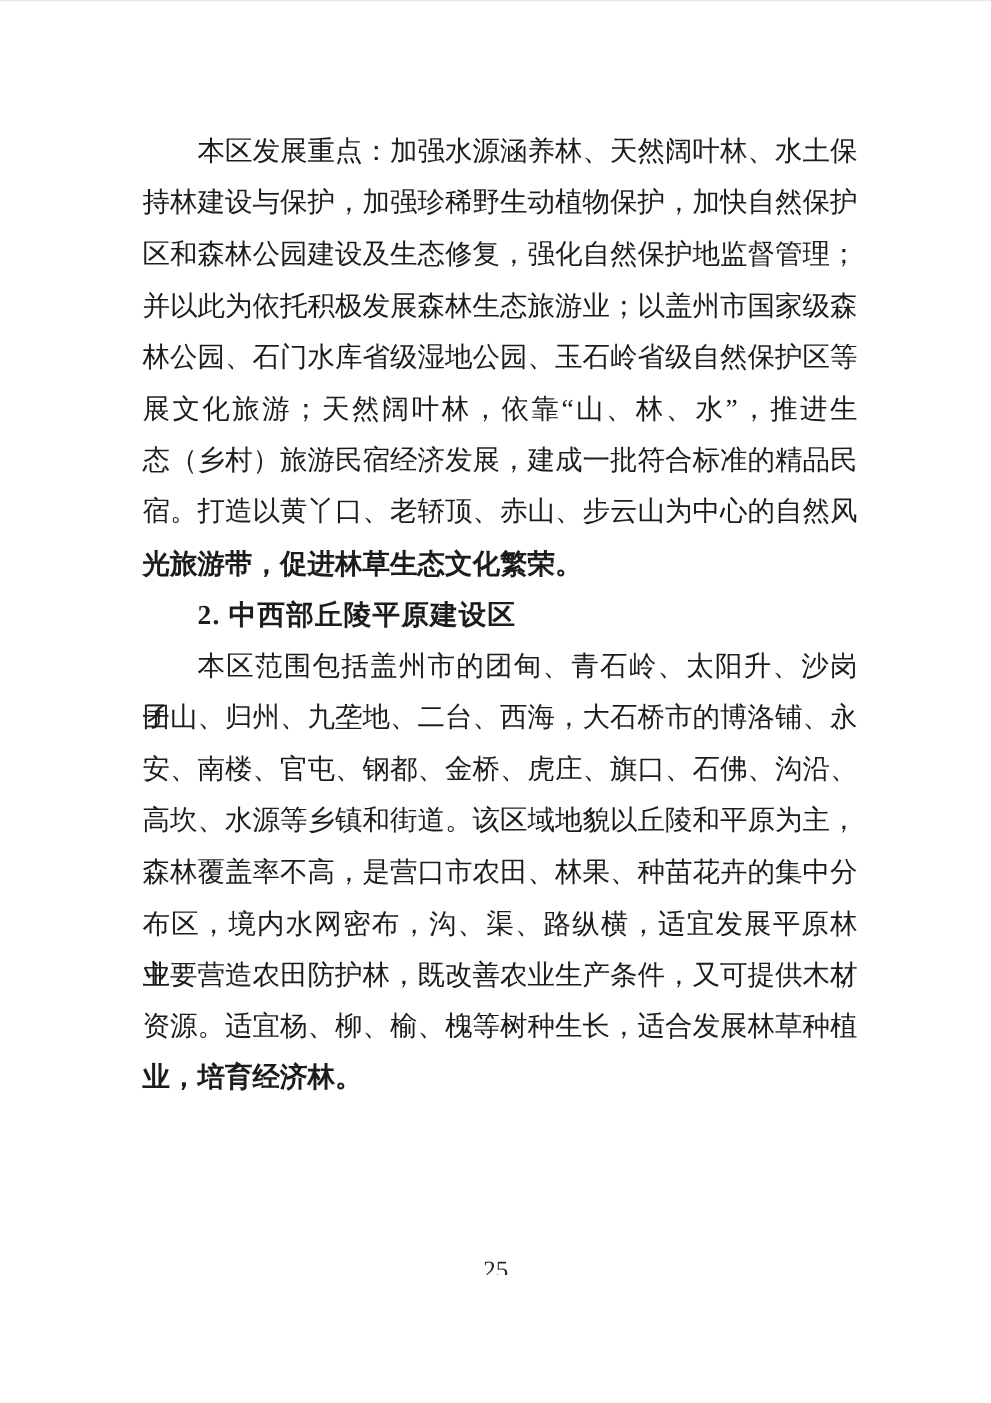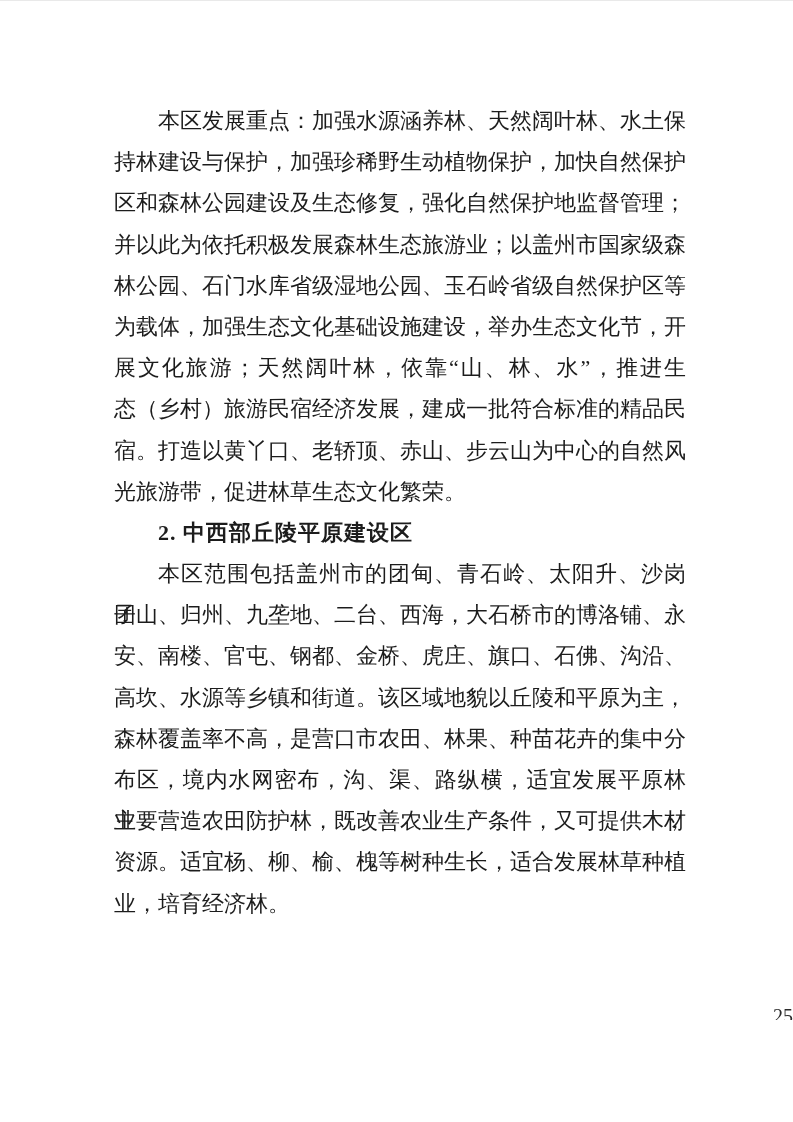--- a/index.html
+++ b/index.html
@@ -31,49 +31,49 @@
     text-align: justify;
     text-align-last: justify;
     text-justify: inter-character;
   }
   .line.first {
     text-indent: 44px;
   }
   .line.para-last {
     text-align: left;
     text-align-last: left;
+    font-weight: bold;
   }
   .heading {
     height: 41.2px;
     font-weight: 700;
     text-indent: 44px;
     letter-spacing: 1px;
   }
   .page-number {
     position: absolute;
     top: 1004px;
     left: 0;
     width: 100%;
-    text-align: right;
+    text-align: center;
     font-size: 20px;
     color: #2a2a2a;
     font-family: "Liberation Serif", "DejaVu Serif", serif;
   }
 </style>
 </head>
 <body>
 
 <div class="page">
   <div class="content" id="content-root">
       <div class="line first">本区发展重点：加强水源涵养林、天然阔叶林、水土保</div>
       <div class="line">持林建设与保护，加强珍稀野生动植物保护，加快自然保护</div>
       <div class="line">区和森林公园建设及生态修复，强化自然保护地监督管理；</div>
       <div class="line">并以此为依托积极发展森林生态旅游业；以盖州市国家级森</div>
       <div class="line">林公园、石门水库省级湿地公园、玉石岭省级自然保护区等</div>
-      <div class="line">为载体，加强生态文化基础设施建设，举办生态文化节，开</div>
       <div class="line">展文化旅游；天然阔叶林，依靠“山、林、水”，推进生</div>
       <div class="line">态（乡村）旅游民宿经济发展，建成一批符合标准的精品民</div>
       <div class="line">宿。打造以黄丫口、老轿顶、赤山、步云山为中心的自然风</div>
       <div class="line para-last">光旅游带，促进林草生态文化繁荣。</div>
       <div class="heading">2. 中西部丘陵平原建设区</div>
       <div class="line first">本区范围包括盖州市的团甸、青石岭、太阳升、沙岗子、</div>
       <div class="line">团山、归州、九垄地、二台、西海，大石桥市的博洛铺、永</div>
       <div class="line">安、南楼、官屯、钢都、金桥、虎庄、旗口、石佛、沟沿、</div>
       <div class="line">高坎、水源等乡镇和街道。该区域地貌以丘陵和平原为主，</div>
       <div class="line">森林覆盖率不高，是营口市农田、林果、种苗花卉的集中分</div>

